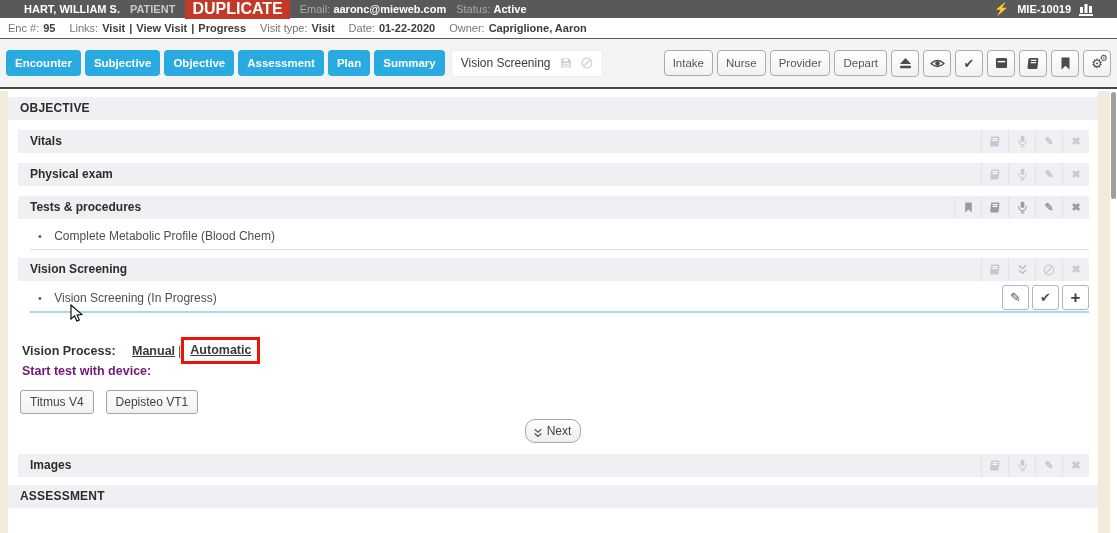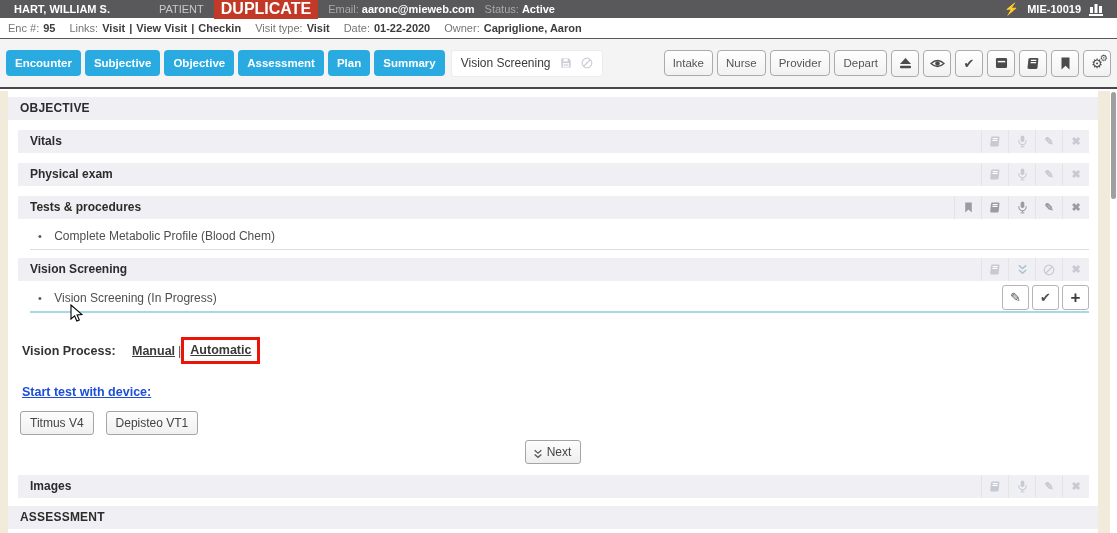--- a/index.html
+++ b/index.html
@@ -2,23 +2,23 @@
 <html><head>
 <meta charset="utf-8">
 <style>
   * { margin:0; padding:0; box-sizing:border-box; }
   html,body { background:#fff; }
   body { font-family:"Liberation Sans", sans-serif; }
   .page { position:relative; width:1117px; height:533px; overflow:hidden; background:#fff; }
 
   
   .patient-bar { height:18px; background:#59595b; color:#fff; display:flex; align-items:center;
-    padding:0 14px; font-size:11px; gap:10px; }
+    padding:0 24px; font-size:11px; gap:10px; }
   .patient-bar .pname { font-weight:bold; color:#fff; }
-  .patient-bar .ptype { font-weight:normal; color:#c9c9c9;margin-left:39px; }
+  .patient-bar .ptype { font-weight:bold; color:#c9c9c9; }
   .badge-dup { background:#c23a27; color:#fff; font-weight:bold; padding:1px 7px; font-size:16px; }
   .patient-bar .lbl { color:#a9a9a9; }
   .patient-bar .val { color:#fff; font-weight:bold; }
   .pb-right { margin-left:auto; display:flex; align-items:center; gap:8px; }
   .bolt { color:#fff; font-size:12px; }
   .chart-ic { border-bottom:2px solid #fff; padding-bottom:1px; display:inline-flex; }
 
   
   .enc-bar { height:21px; background:#fff; border-bottom:1px solid #58585a; display:flex;
     align-items:center; padding:0 8px; font-size:11px; gap:6px; color:#3c3c3c; }
@@ -69,26 +69,26 @@
   .act-btn { width:27px; height:25px; background:#fff; border:1px solid #b5b5b5; border-radius:3px;
     display:inline-flex; align-items:center; justify-content:center; color:#4f4f4f; font-size:13px; cursor:pointer; }
   .act-btn.plus { font-size:17px; font-weight:bold; color:#3c3c3c; }
 
   .vp-row { margin:24px 0 0 14px; font-size:12.5px; color:#333; display:flex; align-items:center; }
   .vp-lbl { font-weight:bold; width:110px; }
   .vp-link { font-weight:bold; color:#3a3a3a; text-decoration:underline; cursor:pointer; }
   .vp-sep { margin:0 3px; color:#555; }
   .red-box { border:3px solid #ec1309; padding:3px 6px 4px 6px; display:inline-block; margin-left:-3px; }
 
-  .st-lbl { margin:21px 0 0 14px; font-size:12.5px; font-weight:bold; color:#1d4ed8;text-decoration:underline; }
+  .st-lbl { margin:0 0 0 14px; font-size:12.5px; font-weight:bold; color:#701a75; }
   .dev-row { margin:12px 0 0 12px; display:flex; gap:12px; }
   .dev-btn { background:linear-gradient(#fdfdfd,#f0f0f0); border:1px solid #a5a5a5; border-radius:3px;
     font-size:12px; color:#444; padding:4px 9px; cursor:pointer; }
   .next-row { text-align:center; margin-top:5px; }
-  .next-btn { background:linear-gradient(#fdfdfd,#eeeeee); border:1px solid #a5a5a5; border-radius:3px;
+  .next-btn { background:linear-gradient(#fdfdfd,#eeeeee); border:1px solid #a5a5a5; border-radius:10px;
     font-size:12px; color:#444; padding:4px 9px 4px 7px; cursor:pointer; display:inline-flex; align-items:flex-end; gap:4px; }
   .next-btn .chev { color:#5a5a5a; display:inline-flex; }
 
   .cursor { position:absolute; left:70px; top:304px; z-index:9; pointer-events:none; }
 
   svg { display:block; }
 </style>
 </head>
 <body>
 
@@ -121,21 +121,21 @@
     <span class="grp">
         <span class="lbl">Enc #:</span>
       <span class="val">95</span>
       </span>
     <span class="grp">
         <span class="lbl">Links:</span>
       <span class="val">Visit</span>
       <span class="val">|</span>
       <span class="val">View Visit</span>
       <span class="val">|</span>
-      <span class="val">Checkin</span>
+      <span class="val">Progress</span>
       </span>
     <span class="grp">
         <span class="lbl">Visit type:</span>
       <span class="val">Visit</span>
       </span>
     <span class="grp">
         <span class="lbl">Date:</span>
       <span class="val">01-22-2020</span>
       </span>
     <span class="grp">

